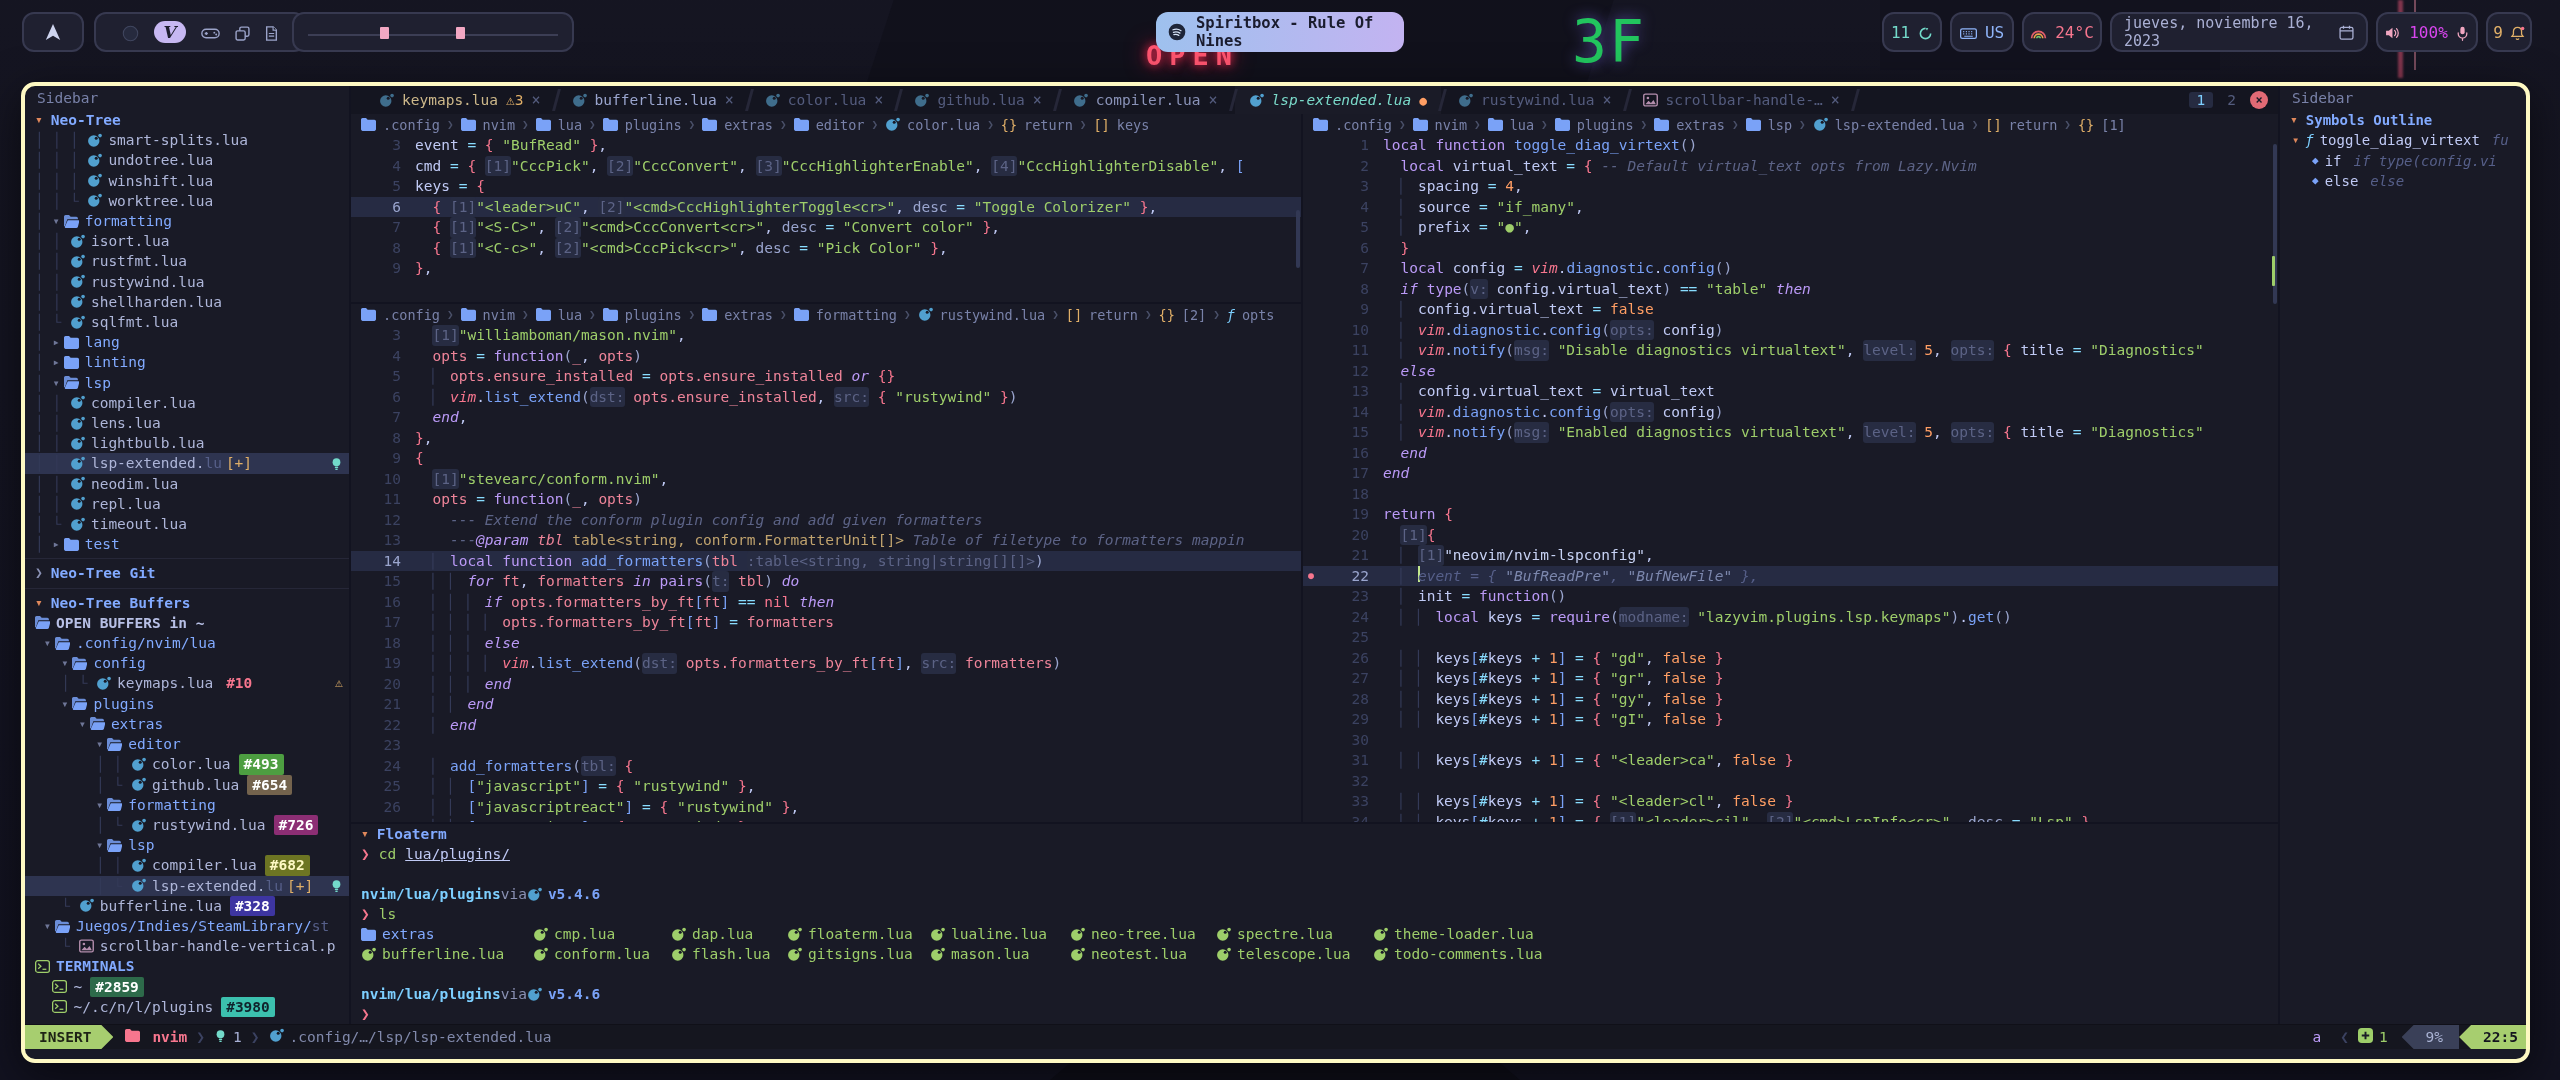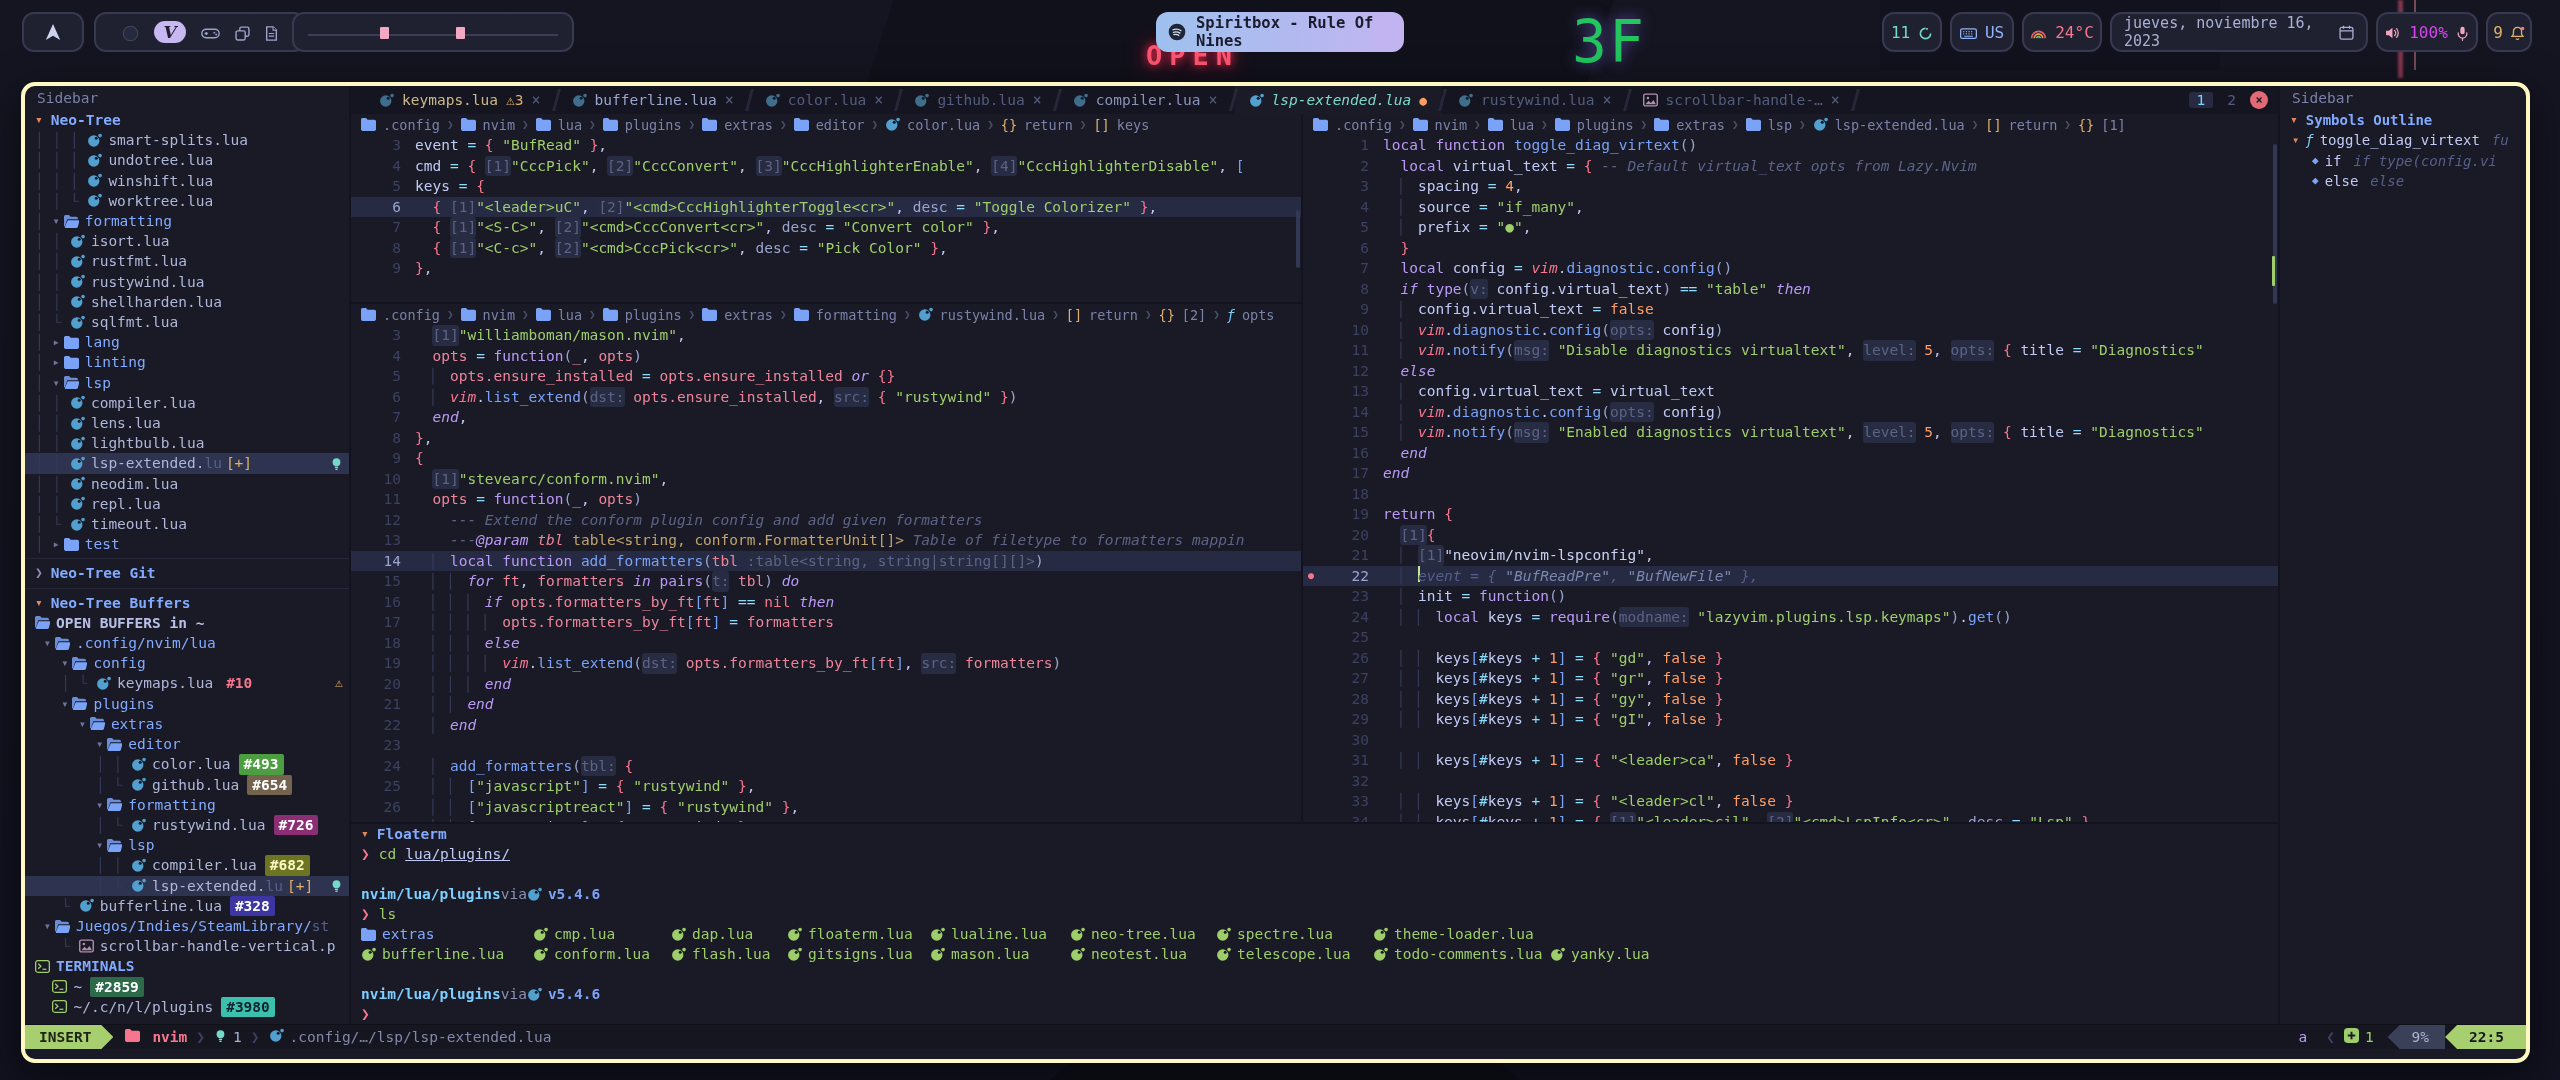--- a/index.html
+++ b/index.html
@@ -130,21 +130,21 @@
   .st-sep{color:#3b4261;margin:0 9px;}
   #st-cwd{color:#f7768e;font-weight:bold;margin-left:12px;}
   #st-count{color:#a9b1d6;margin-left:6px;}
   #st-path{color:#8189ab;margin-left:6px;}
   #st-right{margin-left:auto;display:flex;align-items:center;height:100%;}
   #st-reg{color:#bb9af7;margin-right:10px;}
   #st-plus1{color:#9ece6a;margin:0 14px 0 6px;}
   .pl-seg{height:100%;display:flex;align-items:center;padding:0 16px 0 24px;
           clip-path:polygon(12px 0,100% 0,100% 100%,12px 100%,0 50%);}
   #st-scroll{background:#3a4058;color:#aab3d4;}
-  #st-pos{background:#a7ce6f;color:#14151f;font-weight:bold;padding-right:22px;}
+  #st-pos{background:#a7ce6f;color:#14151f;font-weight:bold;padding-right:8px;}
   .ic{flex:none;}
 </style>
 </head>
 <body>
 
 <div class="wp" id="wp-shape1"></div>
 <div class="wp" id="wp-shape2"></div>
 <div class="wp" id="wp-3f">3F</div>
 <div class="wp" id="wp-open">OPEN</div>
 <div class="wp" id="wp-streak1"></div>
@@ -906,28 +906,20 @@
               <span>telescope.lua</span>
             </div>
             <div class="lsit lua">
               <svg class="ic" width="15" height="15" viewBox="0 0 14 14">
                 <circle cx="6.3" cy="7.5" r="5.3" fill="#9ece6a"></circle>
                 <circle cx="12.2" cy="2.4" r="1.7" fill="#9ece6a"></circle>
                 <circle cx="8.6" cy="4.9" r="1.4" fill="#191a26"></circle>
               </svg>
               <span>todo-comments.lua</span>
             </div>
-            <div class="lsit lua">
-              <svg class="ic" width="15" height="15" viewBox="0 0 14 14">
-                <circle cx="6.3" cy="7.5" r="5.3" fill="#9ece6a"></circle>
-                <circle cx="12.2" cy="2.4" r="1.7" fill="#9ece6a"></circle>
-                <circle cx="8.6" cy="4.9" r="1.4" fill="#191a26"></circle>
-              </svg>
-              <span>yanky.lua</span>
-            </div>
           </div>
           <div class="fl-line">&nbsp;</div>
           <div class="fl-line fl-path"><span class="pp">nvim/lua/plugins</span><span class="via">via</span><svg class="ic" width="15" height="15" viewBox="0 0 14 14">
               <circle cx="6.3" cy="7.5" r="5.3" fill="#51a0cf"></circle>
               <circle cx="12.2" cy="2.4" r="1.7" fill="#51a0cf"></circle>
               <circle cx="8.6" cy="4.9" r="1.4" fill="#191a26"></circle>
             </svg><span class="ver">v5.4.6</span></div>
           <div class="fl-line fl-prompt"><span class="pc">❯</span></div>
         </div>
     </div>

